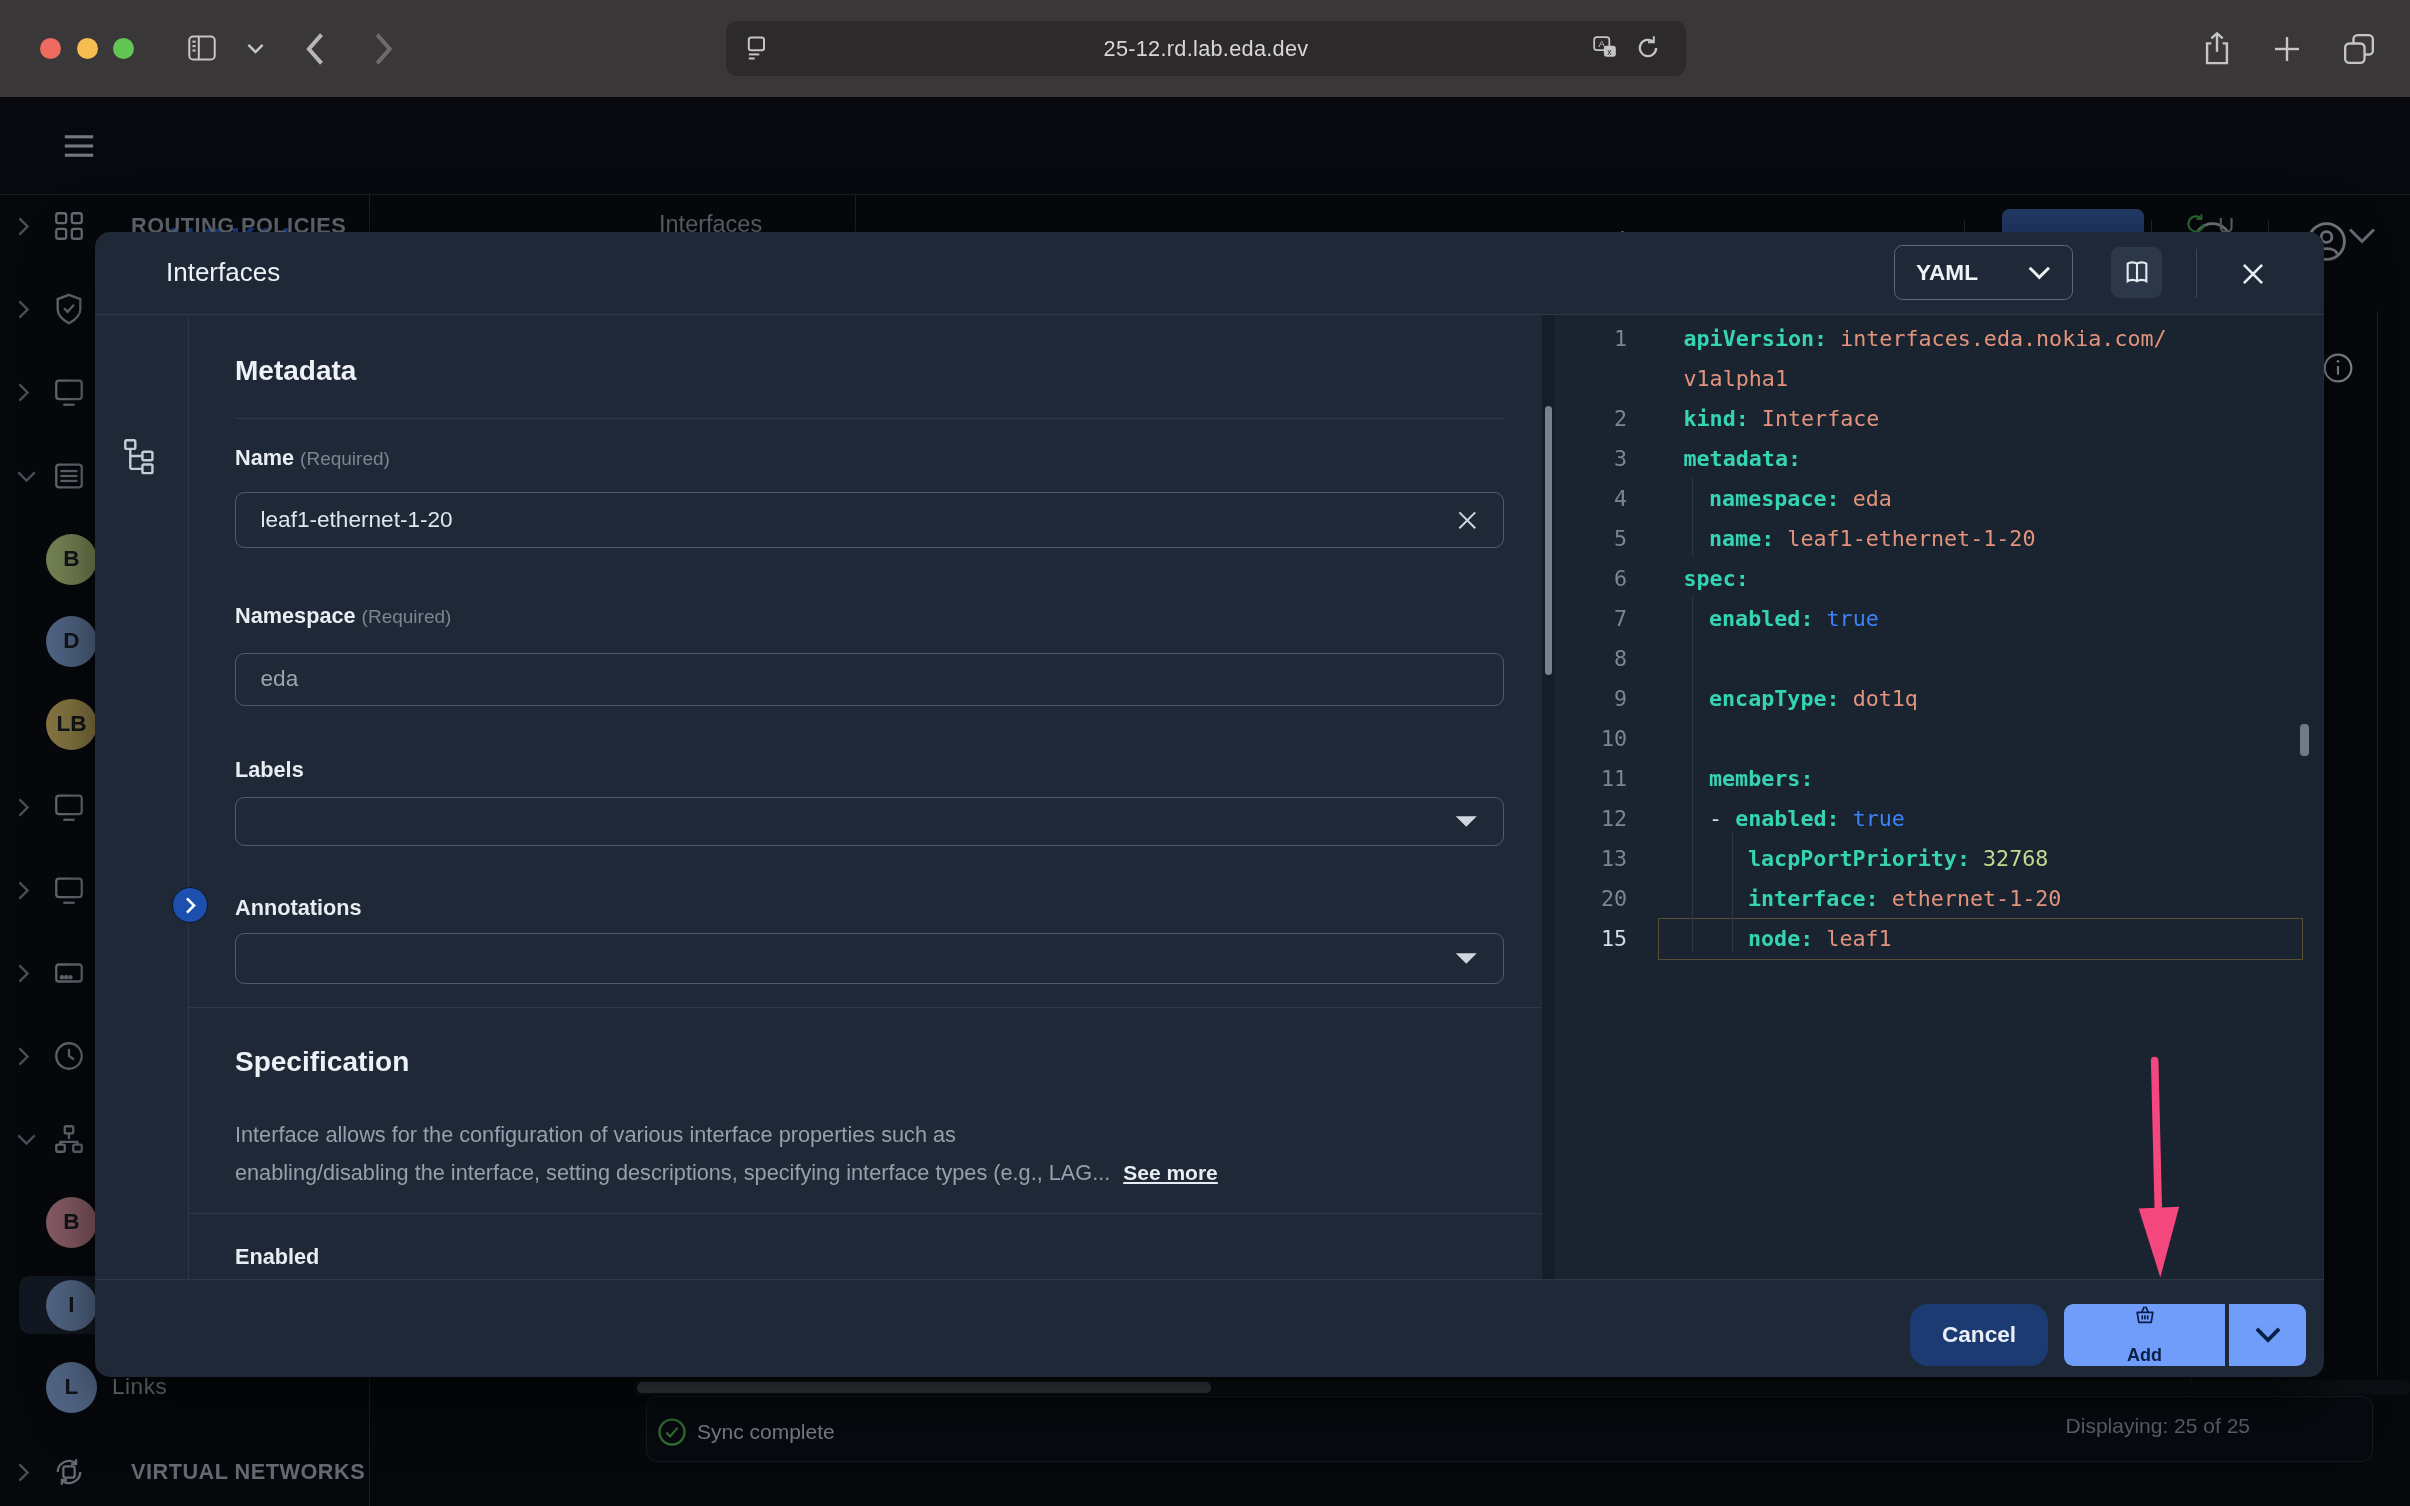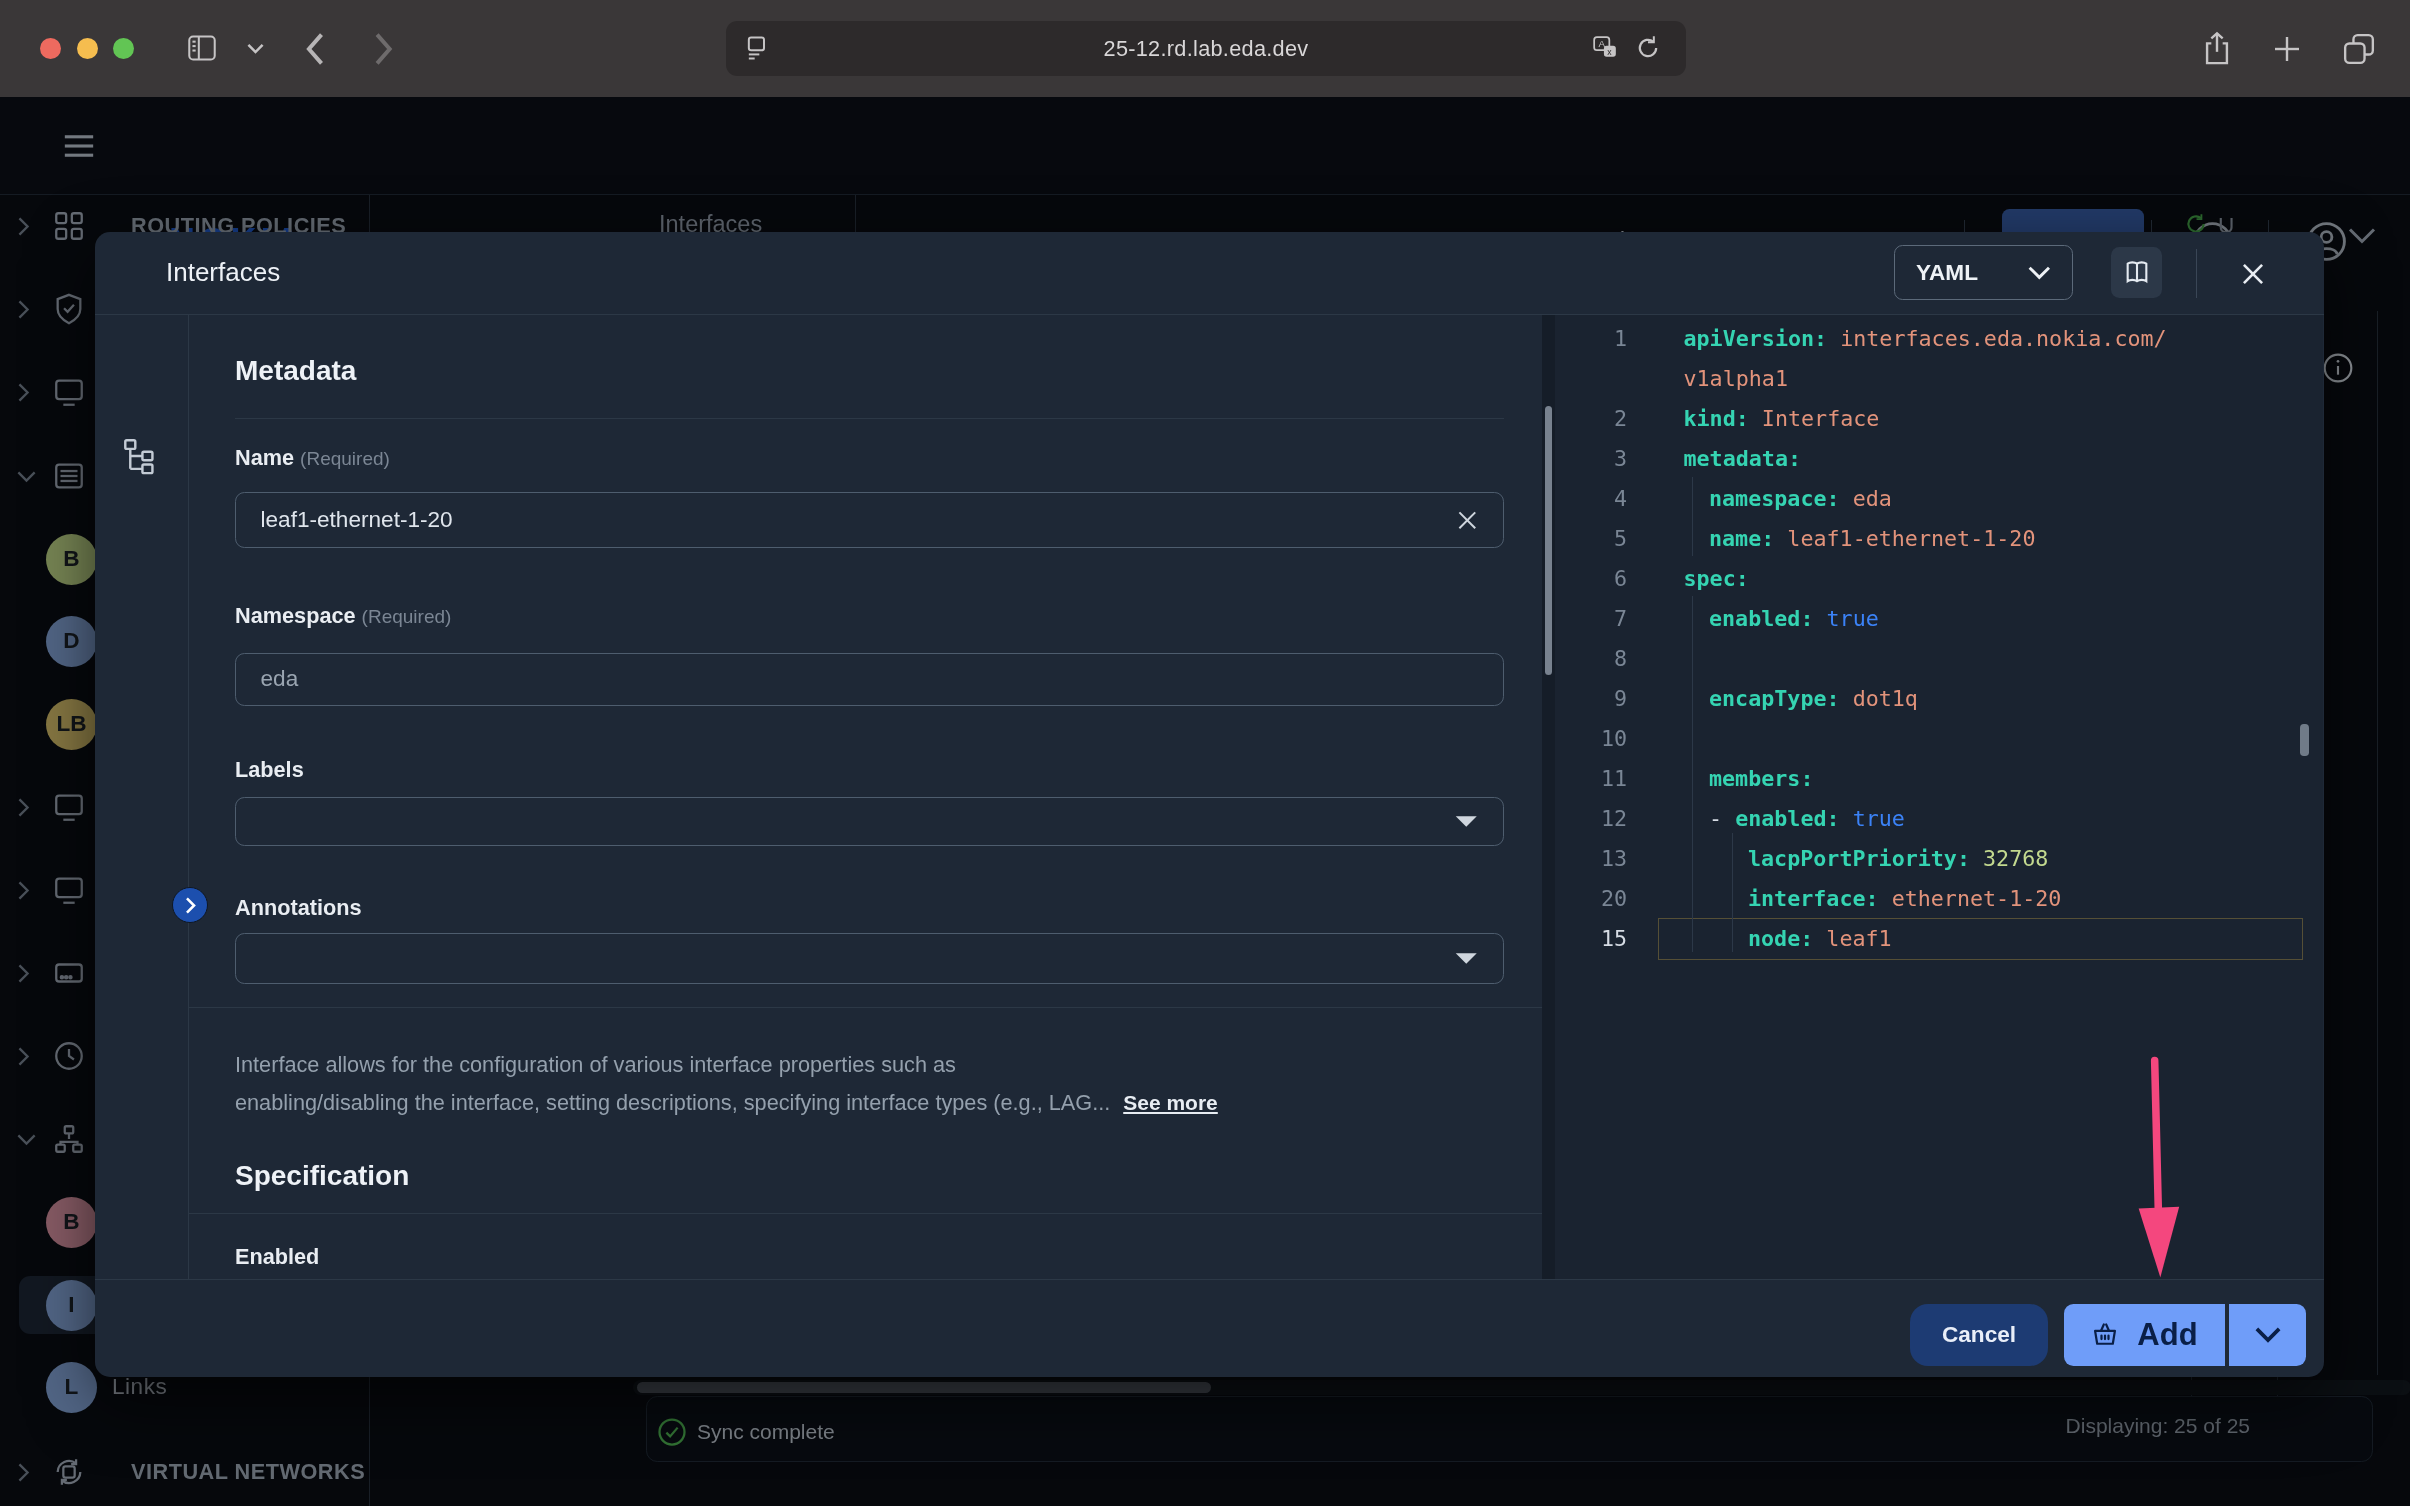--- a/index.html
+++ b/index.html
@@ -113,22 +113,22 @@
   #yaml-thumb { position:absolute; left:745px; top:409px; width:8.5px; height:32px;
                 background:#707b88; border-radius:3.8px; }
 
   #modal-footer { position:absolute; left:0; top:1047px; width:100%; height:98px;
                   border-top:0.9px solid #2c3846; }
   #cancel-btn { position:absolute; left:1815px; top:23.5px; width:138px; height:62px;
                 background:#1d3b73; border:none; border-radius:18px; color:#e9eef8;
                 font-size:22.6px; font-weight:bold; font-family:inherit; cursor:pointer; }
   #add-btn { position:absolute; left:1969px; top:23.5px; width:161px; height:62px;
              background:#6f9df9; border:none; border-radius:9.4px 0 0 9.4px; color:#0a1f47;
-             font-size:31px; font-weight:bold; font-family:inherit; cursor:pointer;
-             display:flex; align-items:center; justify-content:center; gap:18px; }
+             font-size:18px; font-weight:bold; font-family:inherit; cursor:pointer;
+             display:flex; align-items:center; justify-content:center; gap:18px;flex-direction:column; }
   #add-chev-btn { position:absolute; left:2134px; top:23.5px; width:77px; height:62px;
                   background:#6f9df9; border:none; border-radius:0 9.4px 9.4px 0; cursor:pointer;
                   display:flex; align-items:center; justify-content:center; }
 
   #pink-arrow { left:2115px; top:1053px; z-index:30; }
 </style>
 </head>
 <body>
 
 <div id="chrome" class="abs">
@@ -536,25 +536,25 @@
 
       <div class="f-label" style="margin-top:49px">Annotations</div>
       <div class="f-input" style="margin-top:12.2px;height:51px">
         <span class="grow"></span>
         <svg width="24.5" height="15" viewBox="0 0 14 8" fill="#cfd6de">
             <path d="M1 1l6 6 6-6z"></path>
           </svg>
       </div>
 
       <div class="divider" style="margin-top:23.5px"></div>
+      <div id="spec-head" style="margin-top:38px">Specification</div>
       <div id="spec-desc" style="margin-top:38px">
         <span>Interface allows for the configuration of various interface properties such as</span><br>
         <span>enabling/disabling the interface, setting descriptions, specifying interface types (e.g., LAG...</span><span id="see-more">See more</span>
       </div>
-      <div id="spec-head" style="margin-top:38px">Specification</div>
       <div class="divider" style="margin-top:21px"></div>
       <div class="f-label" style="margin-top:30px">Enabled</div>
     </div>
 
     <div id="form-scroll">
       <div id="form-thumb"></div>
     </div>
 
     <div id="yaml-panel">
       <div id="yaml-code">

